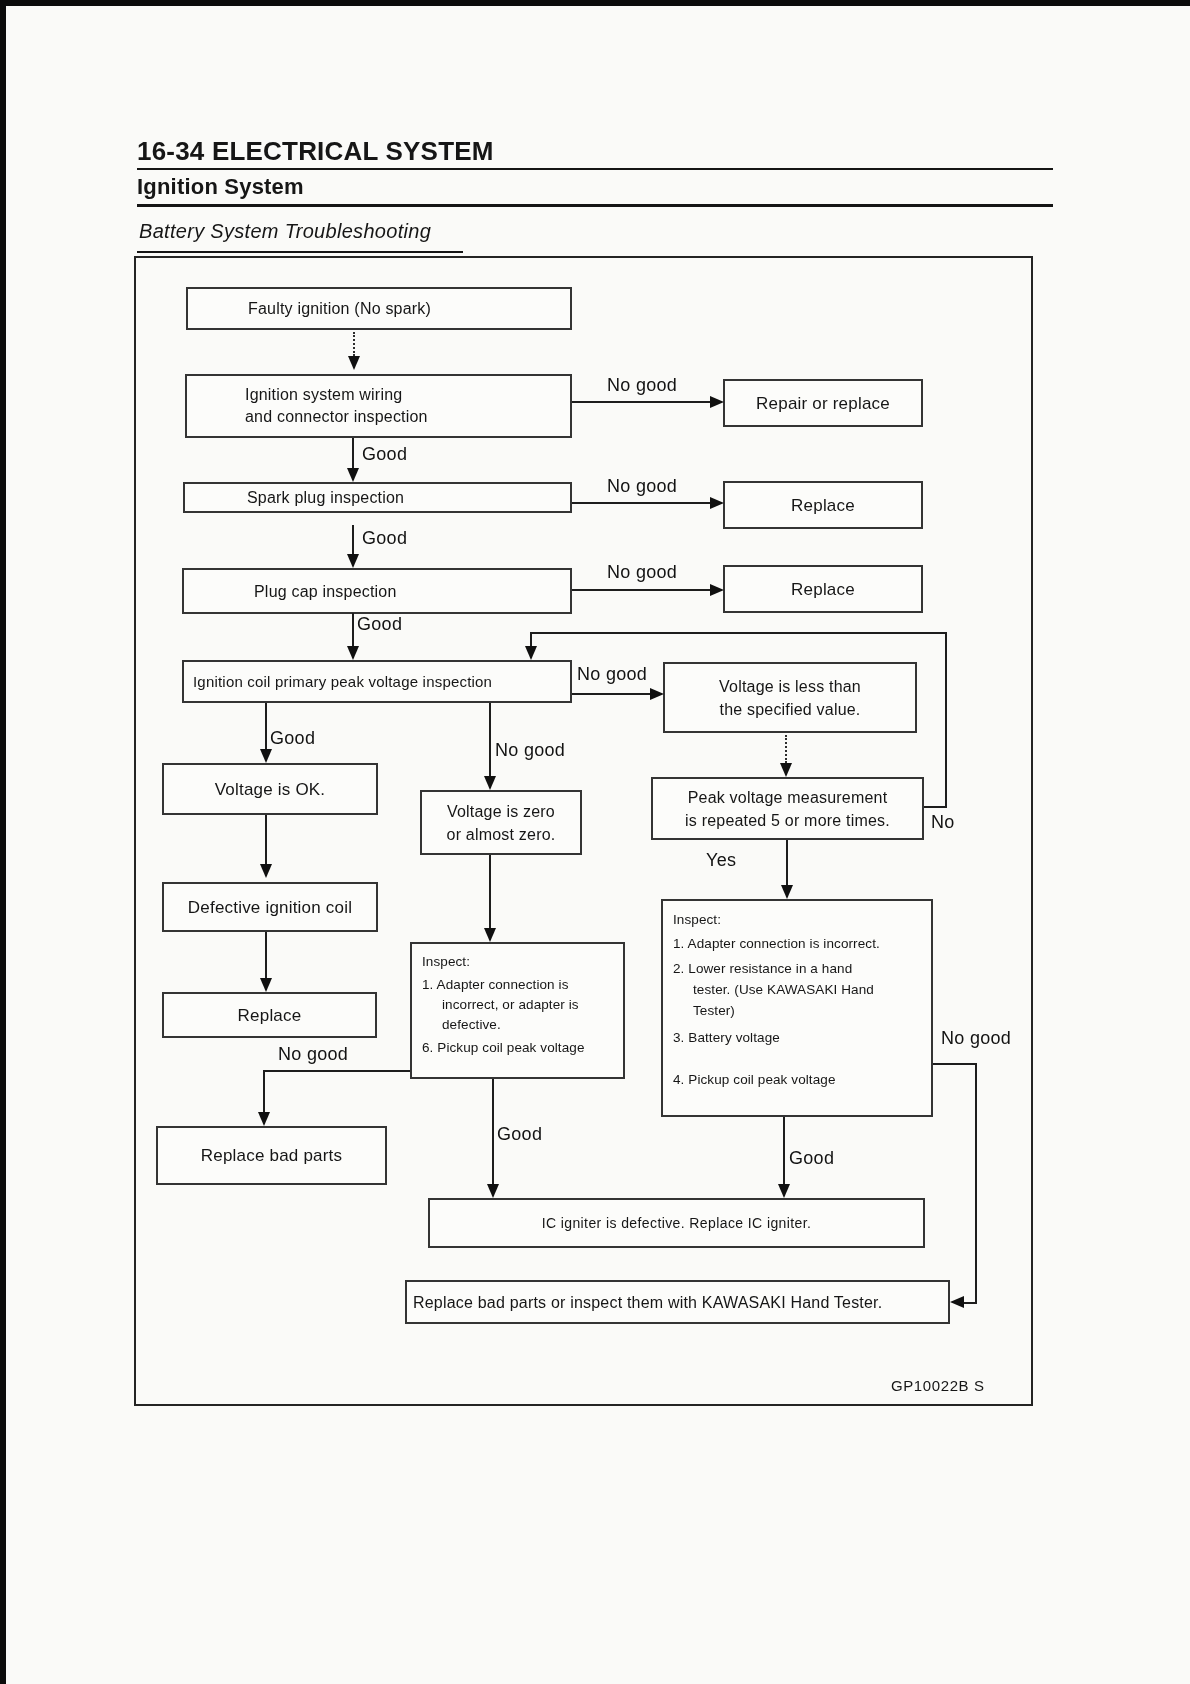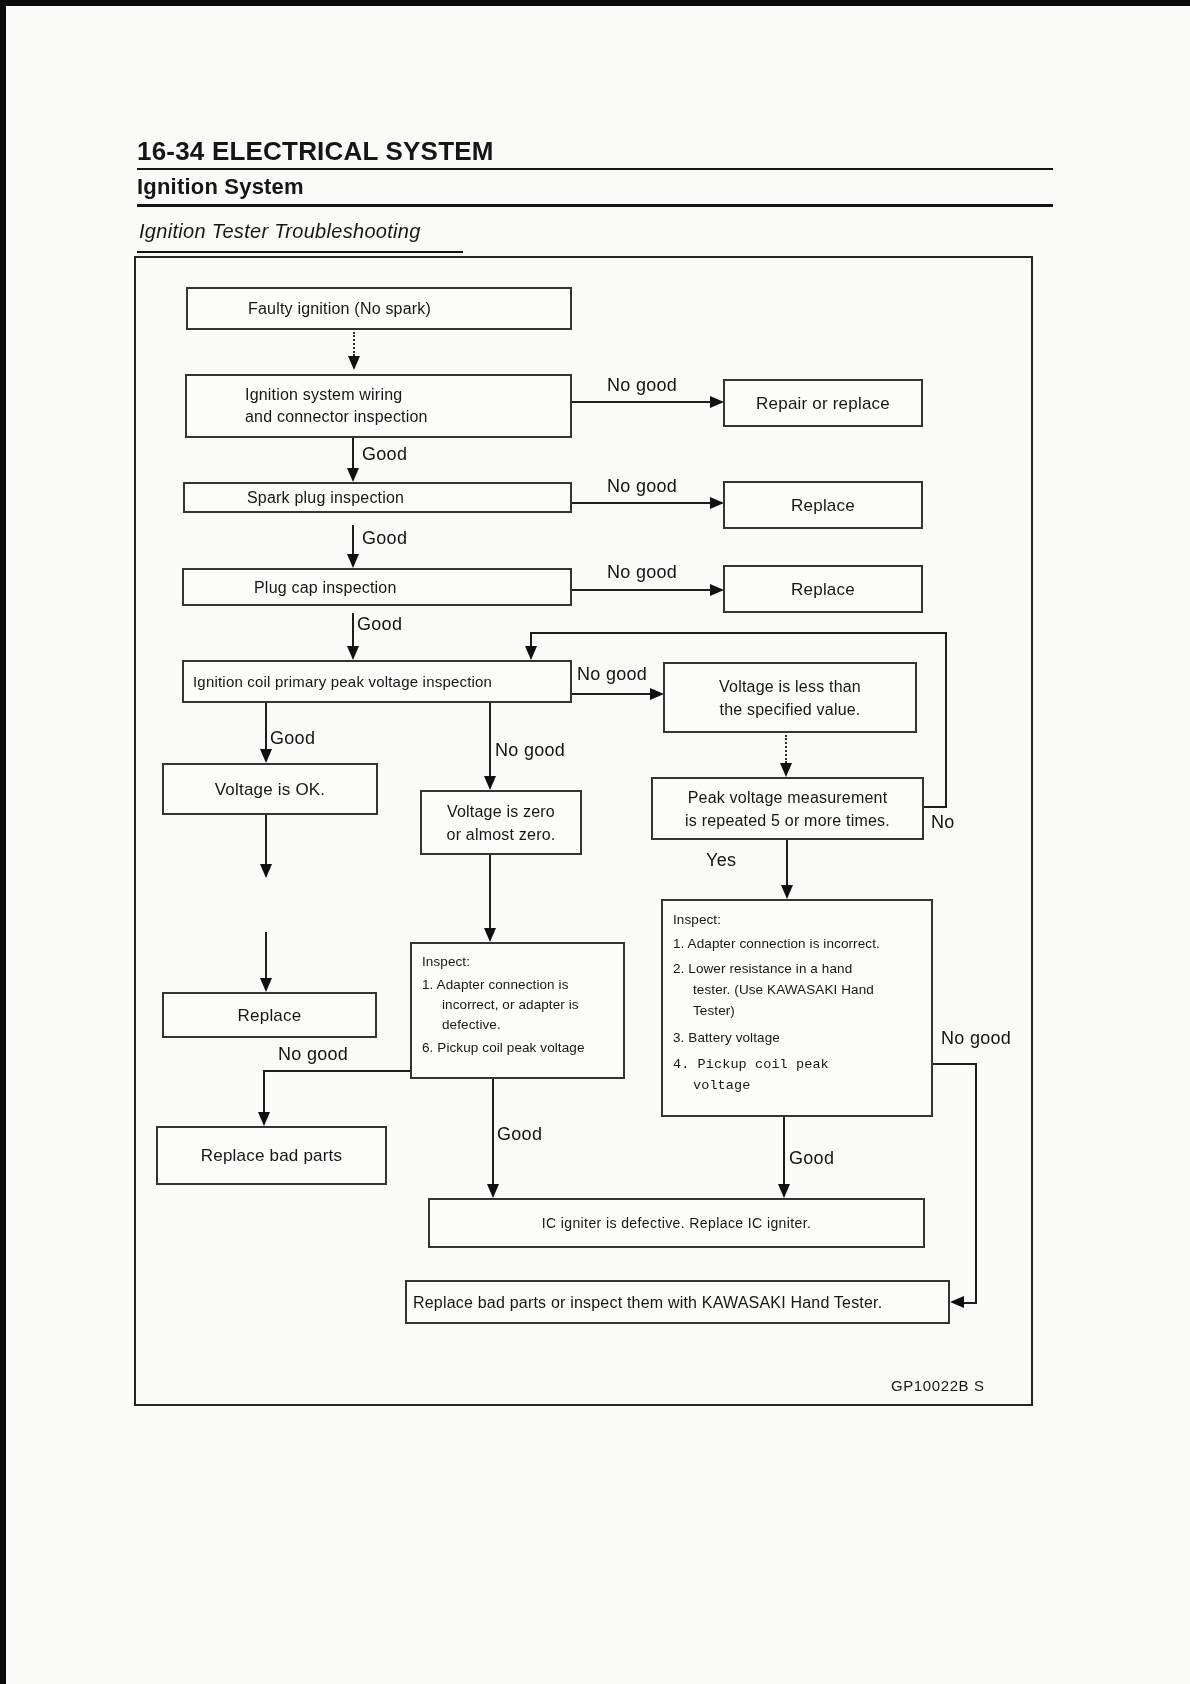--- a/index.html
+++ b/index.html
@@ -33,21 +33,21 @@
 
 <div id="page">
 
   <div class="strip" style="left:0;top:0;width:1190px;height:6px;"></div>
   <div class="strip" style="left:0;top:0;width:6px;height:1684px;"></div>
 
   <div class="h1">16-34 ELECTRICAL SYSTEM</div>
   <div class="rule" style="left:137px;top:168px;width:916px;height:2px;"></div>
   <div class="h2">Ignition System</div>
   <div class="rule" style="left:137px;top:204px;width:916px;height:3px;"></div>
-  <div class="h3">Ignition Tester Troubleshooting</div>
+  <div class="h3">Battery System Troubleshooting</div>
   <div class="rule" style="left:137px;top:251px;width:326px;height:2px;"></div>
 
   <div class="frame"></div>
 
   <div class="node" style="left:186px;top:287px;width:386px;height:43px;padding-left:60px;">
       <span>Faulty ignition (No spark)</span>
     </div>
 
   <div class="node twoL" style="left:185px;top:374px;width:387px;height:64px;">
     <span>Ignition system wiring</span>
@@ -57,21 +57,21 @@
       <span>Repair or replace</span>
     </div>
 
   <div class="node" style="left:183px;top:482px;width:389px;height:31px;padding-left:62px;">
       <span>Spark plug inspection</span>
     </div>
   <div class="node c one" style="left:723px;top:481px;width:200px;height:48px;">
       <span>Replace</span>
     </div>
 
-  <div class="node" style="left:182px;top:568px;width:390px;height:38px;padding-left:70px;">
+  <div class="node" style="left:182px;top:568px;width:390px;height:46px;padding-left:70px;">
       <span>Plug cap inspection</span>
     </div>
   <div class="node c one" style="left:723px;top:565px;width:200px;height:48px;">
       <span>Replace</span>
     </div>
 
   <div class="node" style="left:182px;top:660px;width:390px;height:43px;padding-left:9px;font-size:15px;">
       <span>Ignition coil primary peak voltage inspection</span>
     </div>
 
@@ -87,36 +87,39 @@
   <div class="node two c" style="left:420px;top:790px;width:162px;height:65px;">
     <span>Voltage is zero</span>
     <span>or almost zero.</span>
   </div>
 
   <div class="node two c" style="left:651px;top:777px;width:273px;height:63px;">
     <span>Peak voltage measurement</span>
     <span>is repeated 5 or more times.</span>
   </div>
 
+  <div class="node c one" style="left:162px;top:882px;width:216px;height:50px;">
+      <span>Defective ignition coil</span>
+    </div>
   <div class="node c one" style="left:162px;top:992px;width:215px;height:46px;">
       <span>Replace</span>
     </div>
 
   <div class="node inspect" style="left:410px;top:942px;width:215px;height:137px;">
     <div>Inspect:</div>
     <div class="it">1. Adapter connection is incorrect, or adapter is defective.</div>
     <div class="it">6. Pickup coil peak voltage</div>
   </div>
 
   <div class="node inspect" style="left:661px;top:899px;width:272px;height:218px;line-height:21px;">
     <div>Inspect:</div>
     <div class="it" style="max-width:190px;">1. Adapter connection is incorrect.</div>
     <div class="it" style="max-width:190px;margin-top:4px;">2. Lower resistance in a hand tester. (Use KAWASAKI Hand Tester)</div>
     <div class="it" style="margin-top:6px;">3. Battery voltage</div>
-    <div class="it" style="margin-top:6px;font-family:Liberation Mono, monospace;">4. Pickup coil peak voltage</div>
+    <div class="it" style="margin-top:21px;">4. Pickup coil peak voltage</div>
   </div>
 
   <div class="node c one" style="left:156px;top:1126px;width:231px;height:59px;">
       <span>Replace bad parts</span>
     </div>
 
   <div class="node c" style="left:428px;top:1198px;width:497px;height:50px;font-size:14px;letter-spacing:.4px;">
       <span>IC igniter is defective. Replace IC igniter.</span>
     </div>
 

